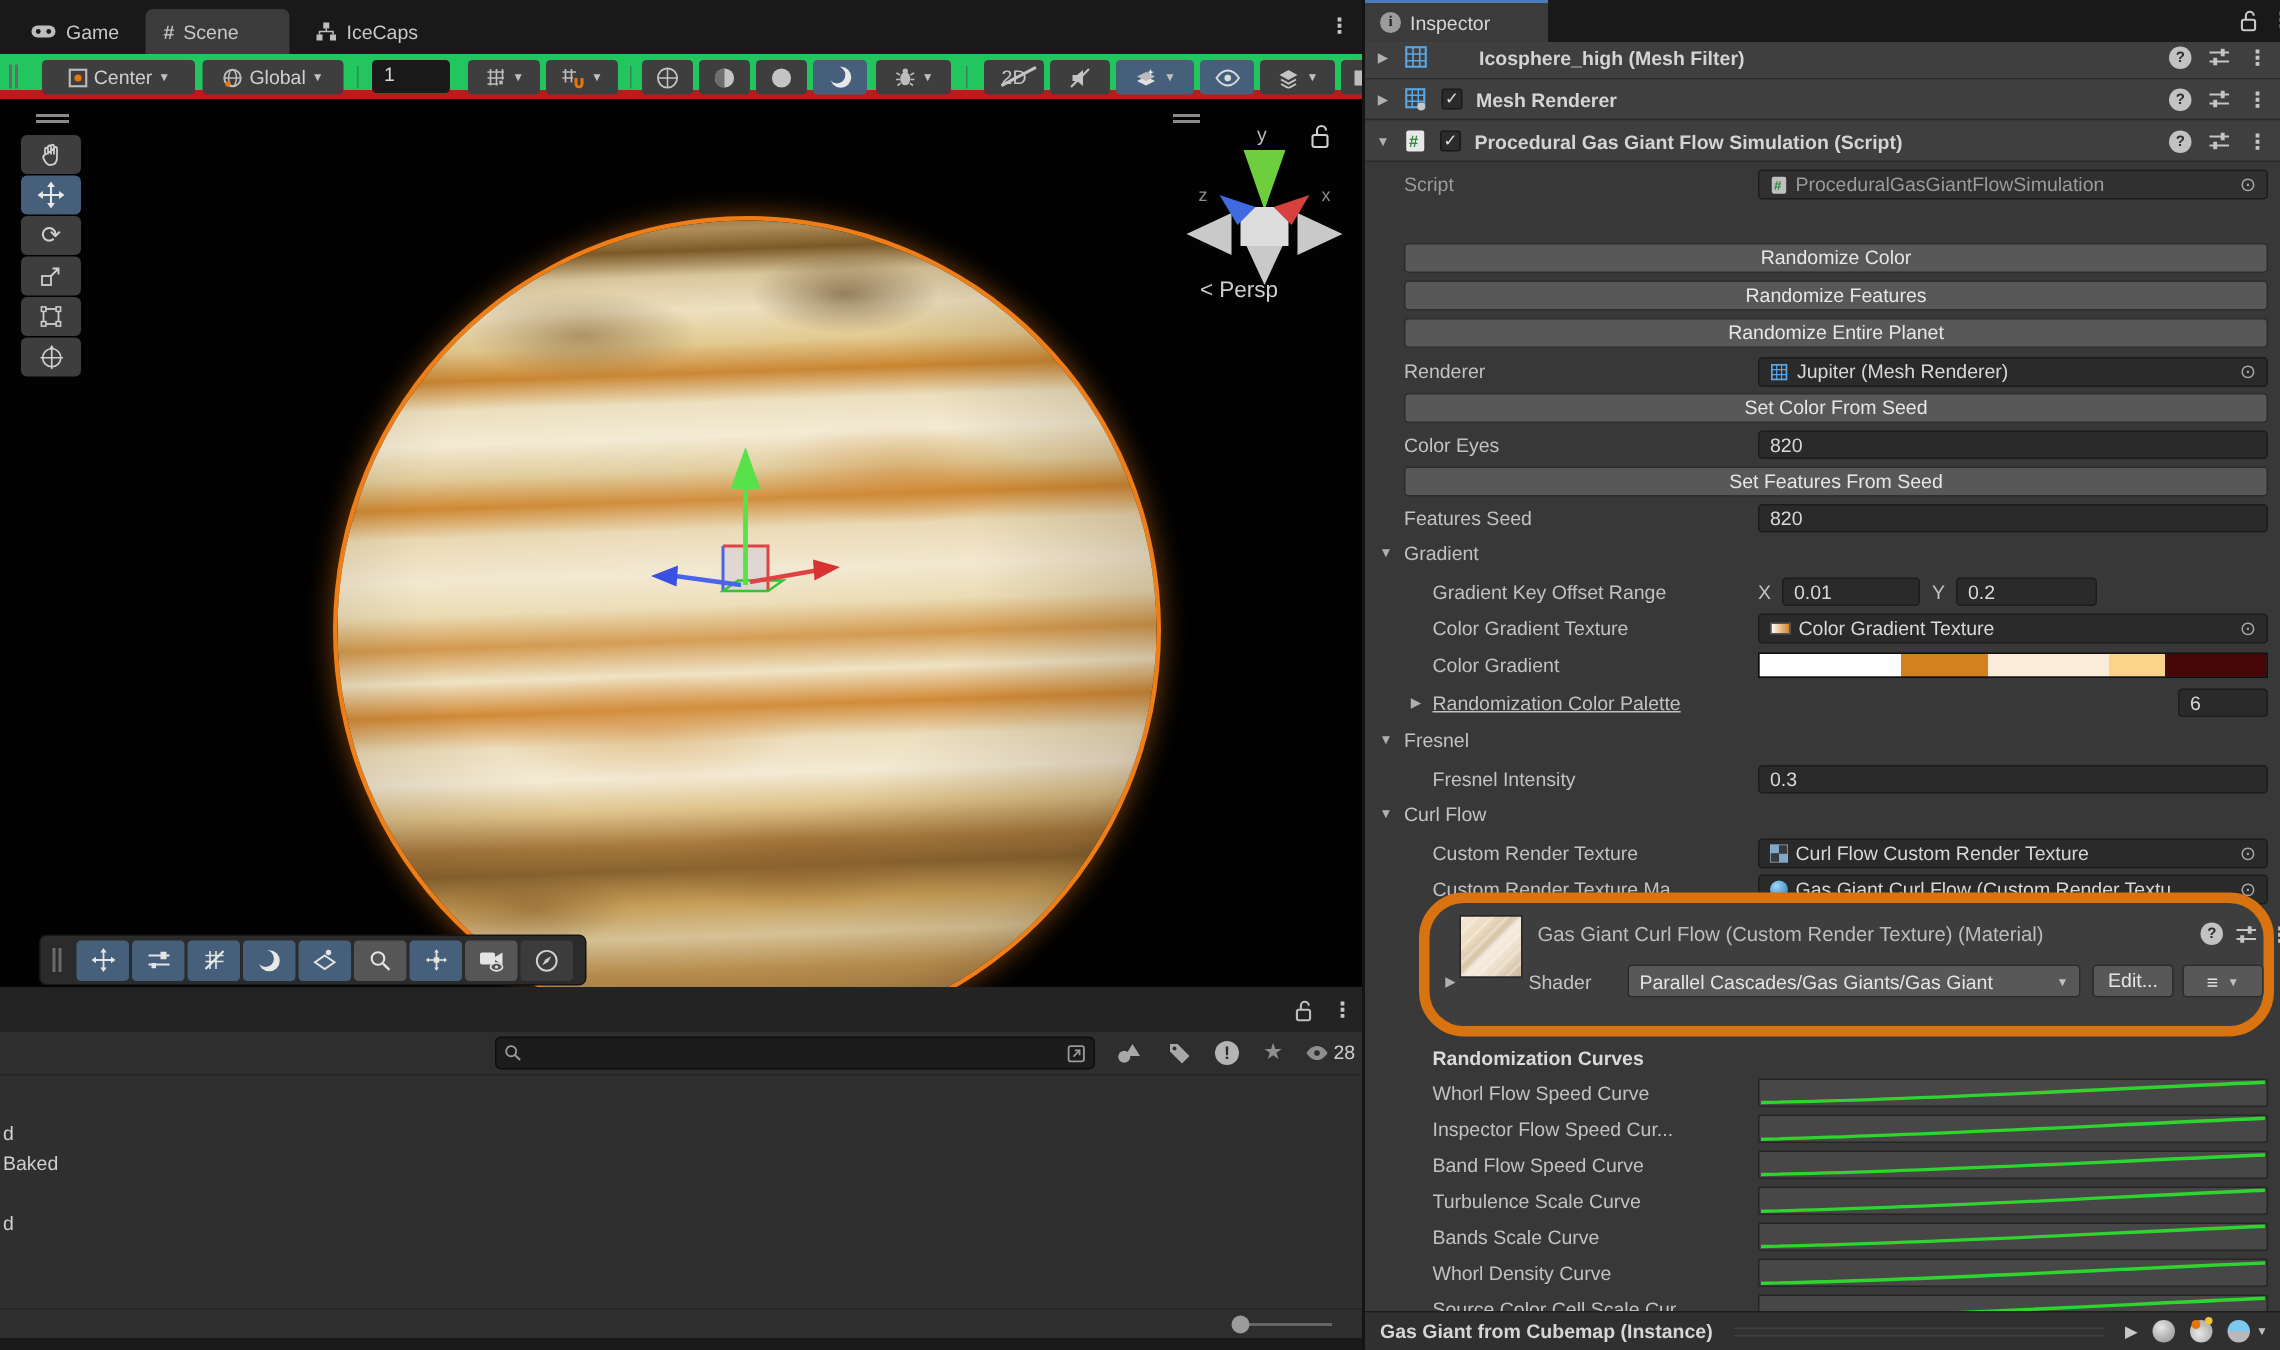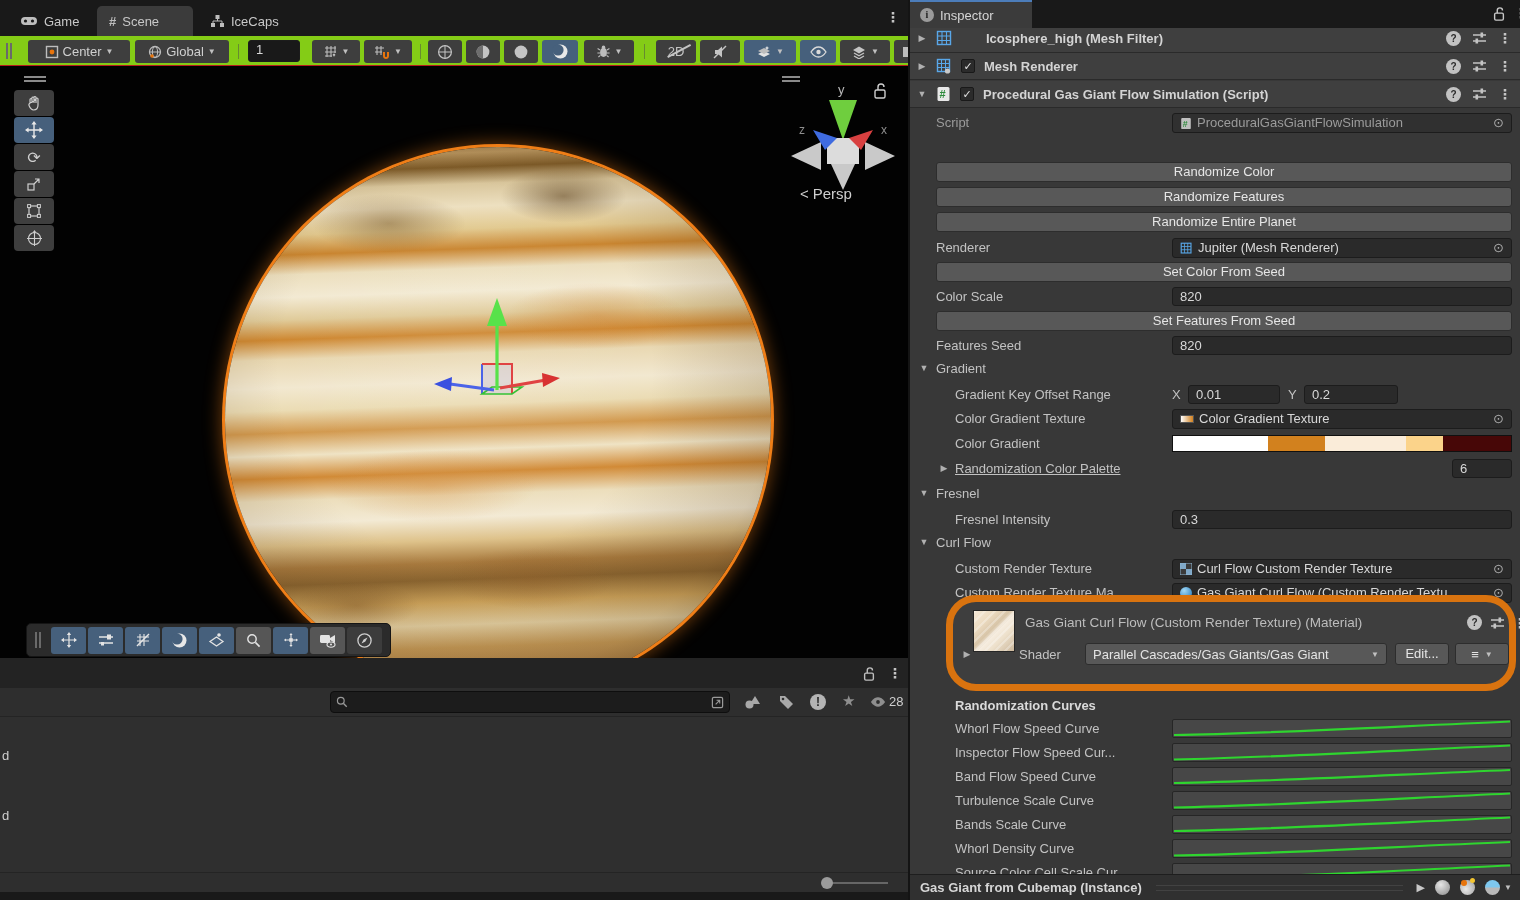--- a/index.html
+++ b/index.html
@@ -21,21 +21,21 @@
   .chk{width:14px;height:14px;background:#2B2B2B;border:1px solid #191919;border-radius:2px;
        color:#E2E2E2;font-size:11px;line-height:13px;text-align:center;}
   .comp-row{left:0;width:610px;height:27px;background:#3F3F3F;border-bottom:1px solid #2A2A2A;
             display:flex;align-items:center;}
   .comp-title{font-weight:bold;color:#D4D4D4;white-space:nowrap;}
   
   .tabbar{left:0;top:0;width:908px;height:36px;background:#191919;}
   .tab{display:flex;align-items:center;gap:6px;height:30px;padding:0 12px;color:#C8C8C8;}
   .tab.active{background:#3B3B3B;border-radius:5px 5px 0 0;}
   
-  .stoolbar{left:0;top:36px;width:908px;height:30px;background:#84cc16;border-bottom:1px solid #b91c1c;}
+  .stoolbar{left:0;top:36px;width:908px;height:30px;background:#22c55e;border-bottom:6px solid #b91c1c;}
   .tbtn{position:absolute;top:4px;height:23px;background:#3E3E3E;border-radius:3px;display:flex;
         align-items:center;justify-content:center;gap:4px;padding:0 6px;color:#CFCFCF;font-size:13px;}
   .tbtn.on{background:#46607C;}
   .sep{position:absolute;top:8px;width:1px;height:15px;background:#4A4A4A;opacity:.5;}
   .caret{font-size:8px;color:#C0C0C0;}
   
   .viewport{left:0;top:66px;width:908px;height:592px;background:#020202;overflow:hidden;}
   .planet{position:absolute;left:225px;top:81px;width:546px;height:546px;border-radius:50%;
     box-shadow:0 0 0 3px #EF7E17,0 0 18px 4px rgba(239,126,23,.45);
     background:
@@ -410,20 +410,21 @@
       <div class="ab" style="left:842px;top:4px;color:#8E8E8E;font-size:15px;">★</div>
       <div class="ab" style="left:870px;top:6px;display:flex;align-items:center;gap:3px;">
         <svg width="16" height="12" viewBox="0 0 17 12">
             <path d="M1 6C3.4 2.4 6 1 8.5 1S13.6 2.4 16 6c-2.4 3.6-5 5-7.5 5S3.4 9.6 1 6z" fill="#8E8E8E"></path>
             <circle cx="8.5" cy="6" r="2" fill="#2E2E2E"></circle>
           </svg>
         <span style="color:#CFCFCF;">28</span>
       </div>
     </div>
     <div class="lbp-item" style="top:88px;"><span style="padding-left:2px;">d</span></div>
+    <div class="lbp-item" style="top:108px;"><span style="padding-left:2px;">Baked</span></div>
     <div class="lbp-item" style="top:148px;"><span style="padding-left:2px;">d</span></div>
     <div class="lbp-bottom">
       <div class="ab" style="left:824px;top:9px;width:64px;height:2px;background:#666;"></div>
       <div class="ab" style="left:821px;top:4px;width:12px;height:12px;border-radius:50%;background:#9B9B9B;"></div>
     </div>
     <div class="lbp-base"></div>
   </div>
 
   <div class="ab vdiv"></div>
 
@@ -503,21 +504,21 @@
       <div class="ab fld objf" style="left:262px;top:238px;width:340px;height:20px;">
         <svg class="icn" width="13" height="13" viewBox="0 0 16 16">
             <rect x="1.5" y="1.5" width="12" height="12" fill="none" stroke="#59A7E8" stroke-width="1.4"></rect>
             <path d="M1.5 5.5h12M1.5 9.5h12M5.5 1.5v12M9.5 1.5v12" stroke="#59A7E8" stroke-width="1"></path>
           </svg>
         <span>Jupiter (Mesh Renderer)</span>
         <span class="pick">⊙</span>
       </div>
 
       <div class="ab ubtn" style="left:26px;top:262px;width:576px;height:20px;">Set Color From Seed</div>
-      <span class="ab lb" style="left:26px;top:287px;">Color Scale</span>
+      <span class="ab lb" style="left:26px;top:287px;">Color Eyes</span>
       <div class="ab fld" style="left:262px;top:287px;width:340px;height:19px;">820</div>
       <div class="ab ubtn" style="left:26px;top:311px;width:576px;height:20px;">Set Features From Seed</div>
       <span class="ab lb" style="left:26px;top:336px;">Features Seed</span>
       <div class="ab fld" style="left:262px;top:336px;width:340px;height:19px;">820</div>
 
       <span class="ab fold" style="left:8px;top:359px;">▼</span>
       <span class="ab lb" style="left:26px;top:359px;">Gradient</span>
       <span class="ab lb" style="left:45px;top:385px;">Gradient Key Offset Range</span>
       <span class="ab lb" style="left:262px;top:385px;">X</span>
       <div class="ab fld" style="left:278px;top:385px;width:92px;height:19px;">0.01</div>

